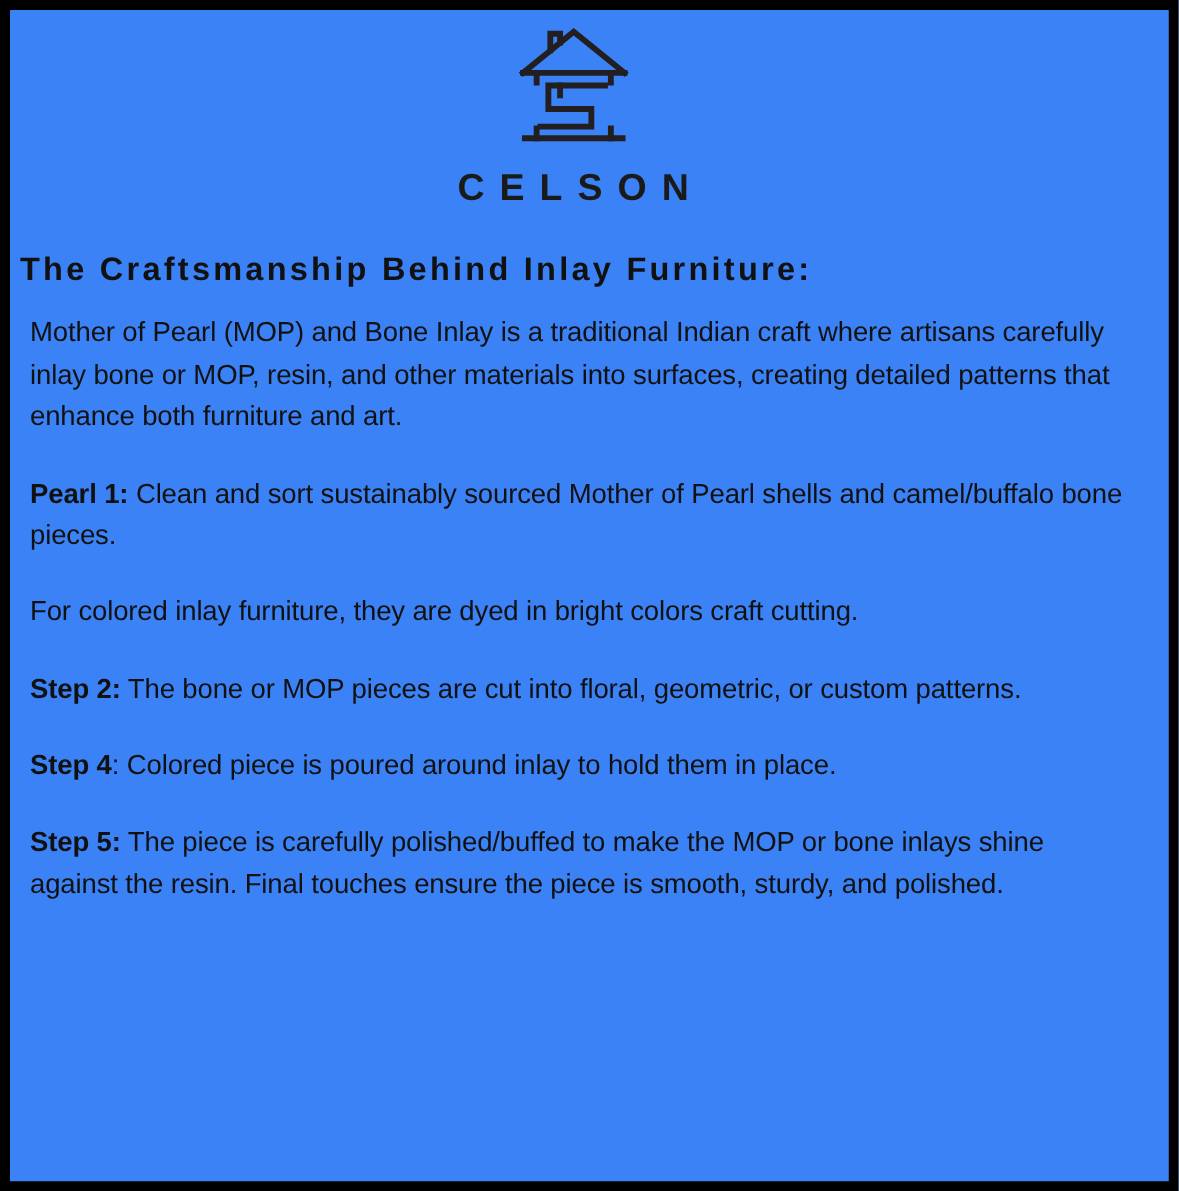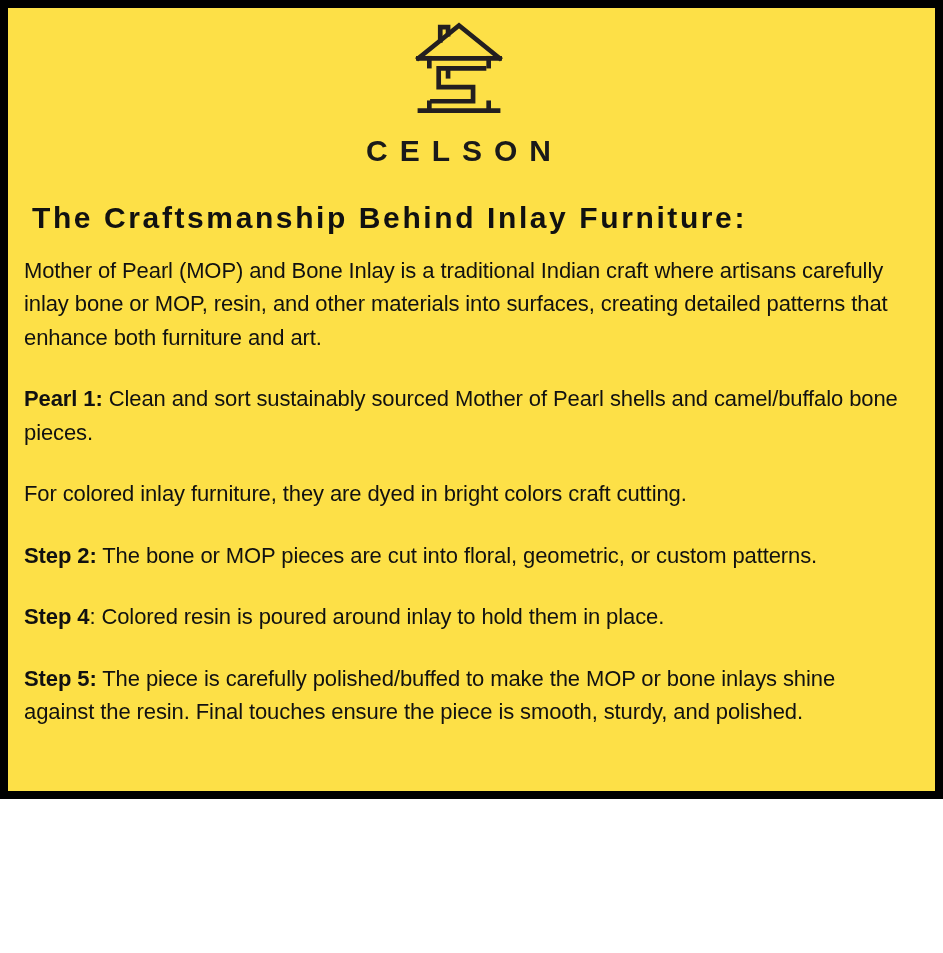--- a/index.html
+++ b/index.html
@@ -9,23 +9,23 @@
     background: #ffffff;
   }
   body {
     font-family: "Liberation Sans", sans-serif;
     -webkit-font-smoothing: antialiased;
   }
 
   .poster {
     position: relative;
     width: 943px;
-    height: 799px;
+    height: 953px;
     box-sizing: border-box;
-    background: #fde047;
+    background: #3b82f6;
     border: 8px solid #000000;
     overflow: hidden;
   }
 
   .poster-inner {
     box-sizing: border-box;
     width: 100%;
     height: 100%;
     padding: 8px 34px 0 8px;
   }
@@ -49,22 +49,22 @@
     font-size: 30px;
     font-weight: bold;
     letter-spacing: 12px;
     text-indent: 12px;
     color: #1a1a1a;
     line-height: 1;
   }
 
   
   .headline {
-    margin: 34px 0 0 16px;
-    font-size: 30px;
+    margin: 34px 0 0 0;
+    font-size: 26px;
     font-weight: bold;
     letter-spacing: 2.6px;
     color: #111111;
     line-height: 1.2;
     white-space: nowrap;
   }
 
   
   .body-copy {
     margin: 0 0 0 8px;
@@ -135,21 +135,21 @@
       <p class="para">
         <span class="step-label"></span><span>For colored inlay furniture, they are dyed in bright colors craft cutting.</span>
       </p>
 
       <p class="para">
         <span class="step-label">Step 2:</span><span> The bone or MOP pieces are cut into floral, geometric, or custom patterns.</span>
       </p>
 
 
       <p class="para">
-        <span class="step-label">Step 4</span><span>: Colored resin is poured around inlay to hold them in place.</span>
+        <span class="step-label">Step 4</span><span>: Colored piece is poured around inlay to hold them in place.</span>
       </p>
 
       <p class="para">
         <span class="step-label">Step 5:</span><span> The piece is carefully polished/buffed to make the MOP or bone inlays shine against the resin. Final touches ensure the piece is smooth, sturdy, and polished.</span>
       </p>
 
     </div>
   </div>
 </div>
 

